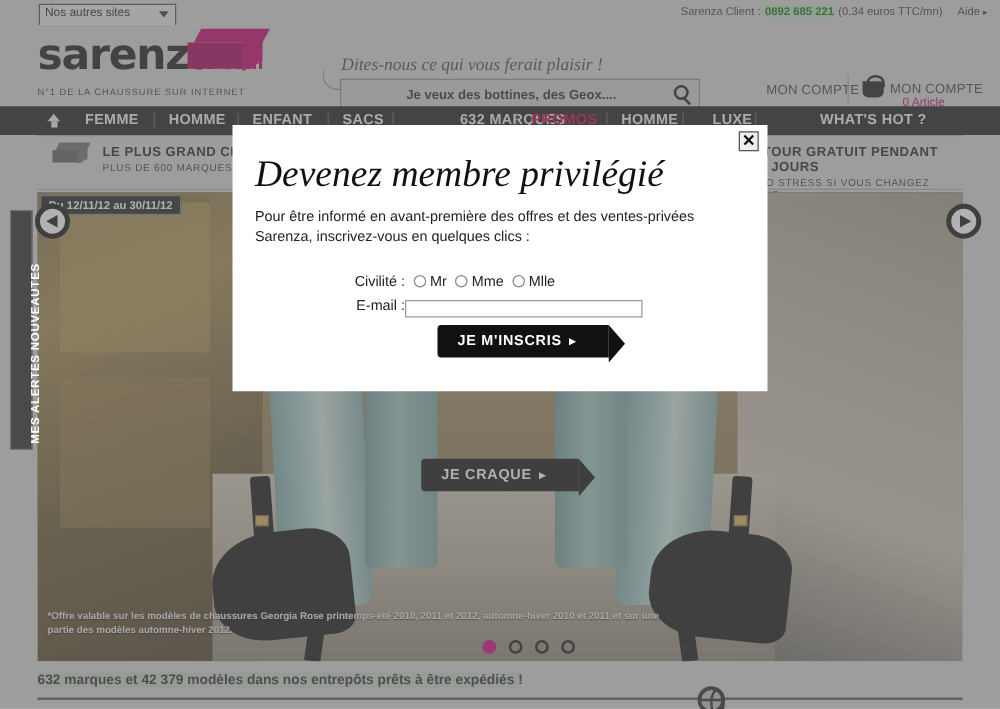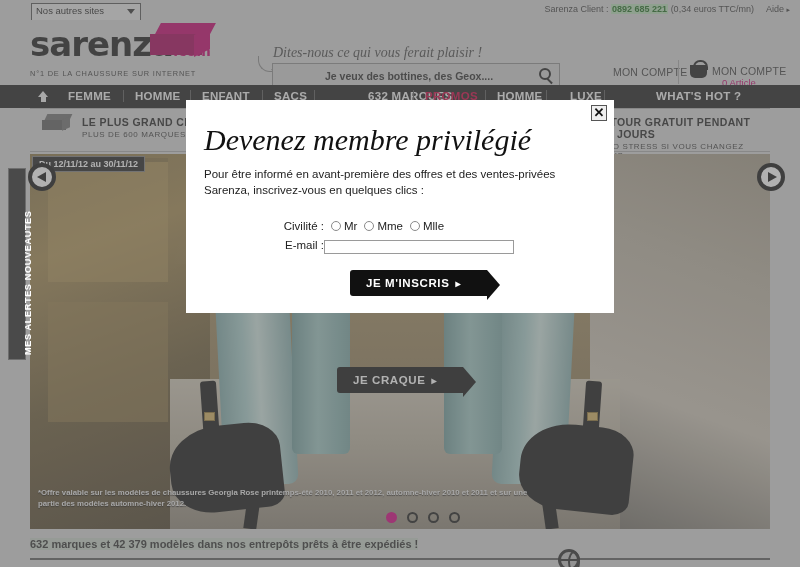--- a/index.html
+++ b/index.html
@@ -402,21 +402,21 @@
     border: 1px solid #8a8a8a; border-radius: 50%;
     background: #fff; vertical-align: -1px; margin: 0 3px 0 7px;
   }
   .modal input.email {
     width: 190px; height: 14px;
     border: 1px solid #9a9a9a; background: #fff;
     font-family: "Liberation Sans", sans-serif; font-size: 11px;
     vertical-align: -2px; outline: none;
   }
   .modal .submit-wrap {
-    position: absolute; left: 164px; top: 170px;
+    position: absolute; left: 164px; top: 160px;
   }
 </style>
 </head>
 <body>
 
 <div id="page">
 
   <div class="topbar">
     <div class="site-select">
       <span>Nos autres sites</span>

